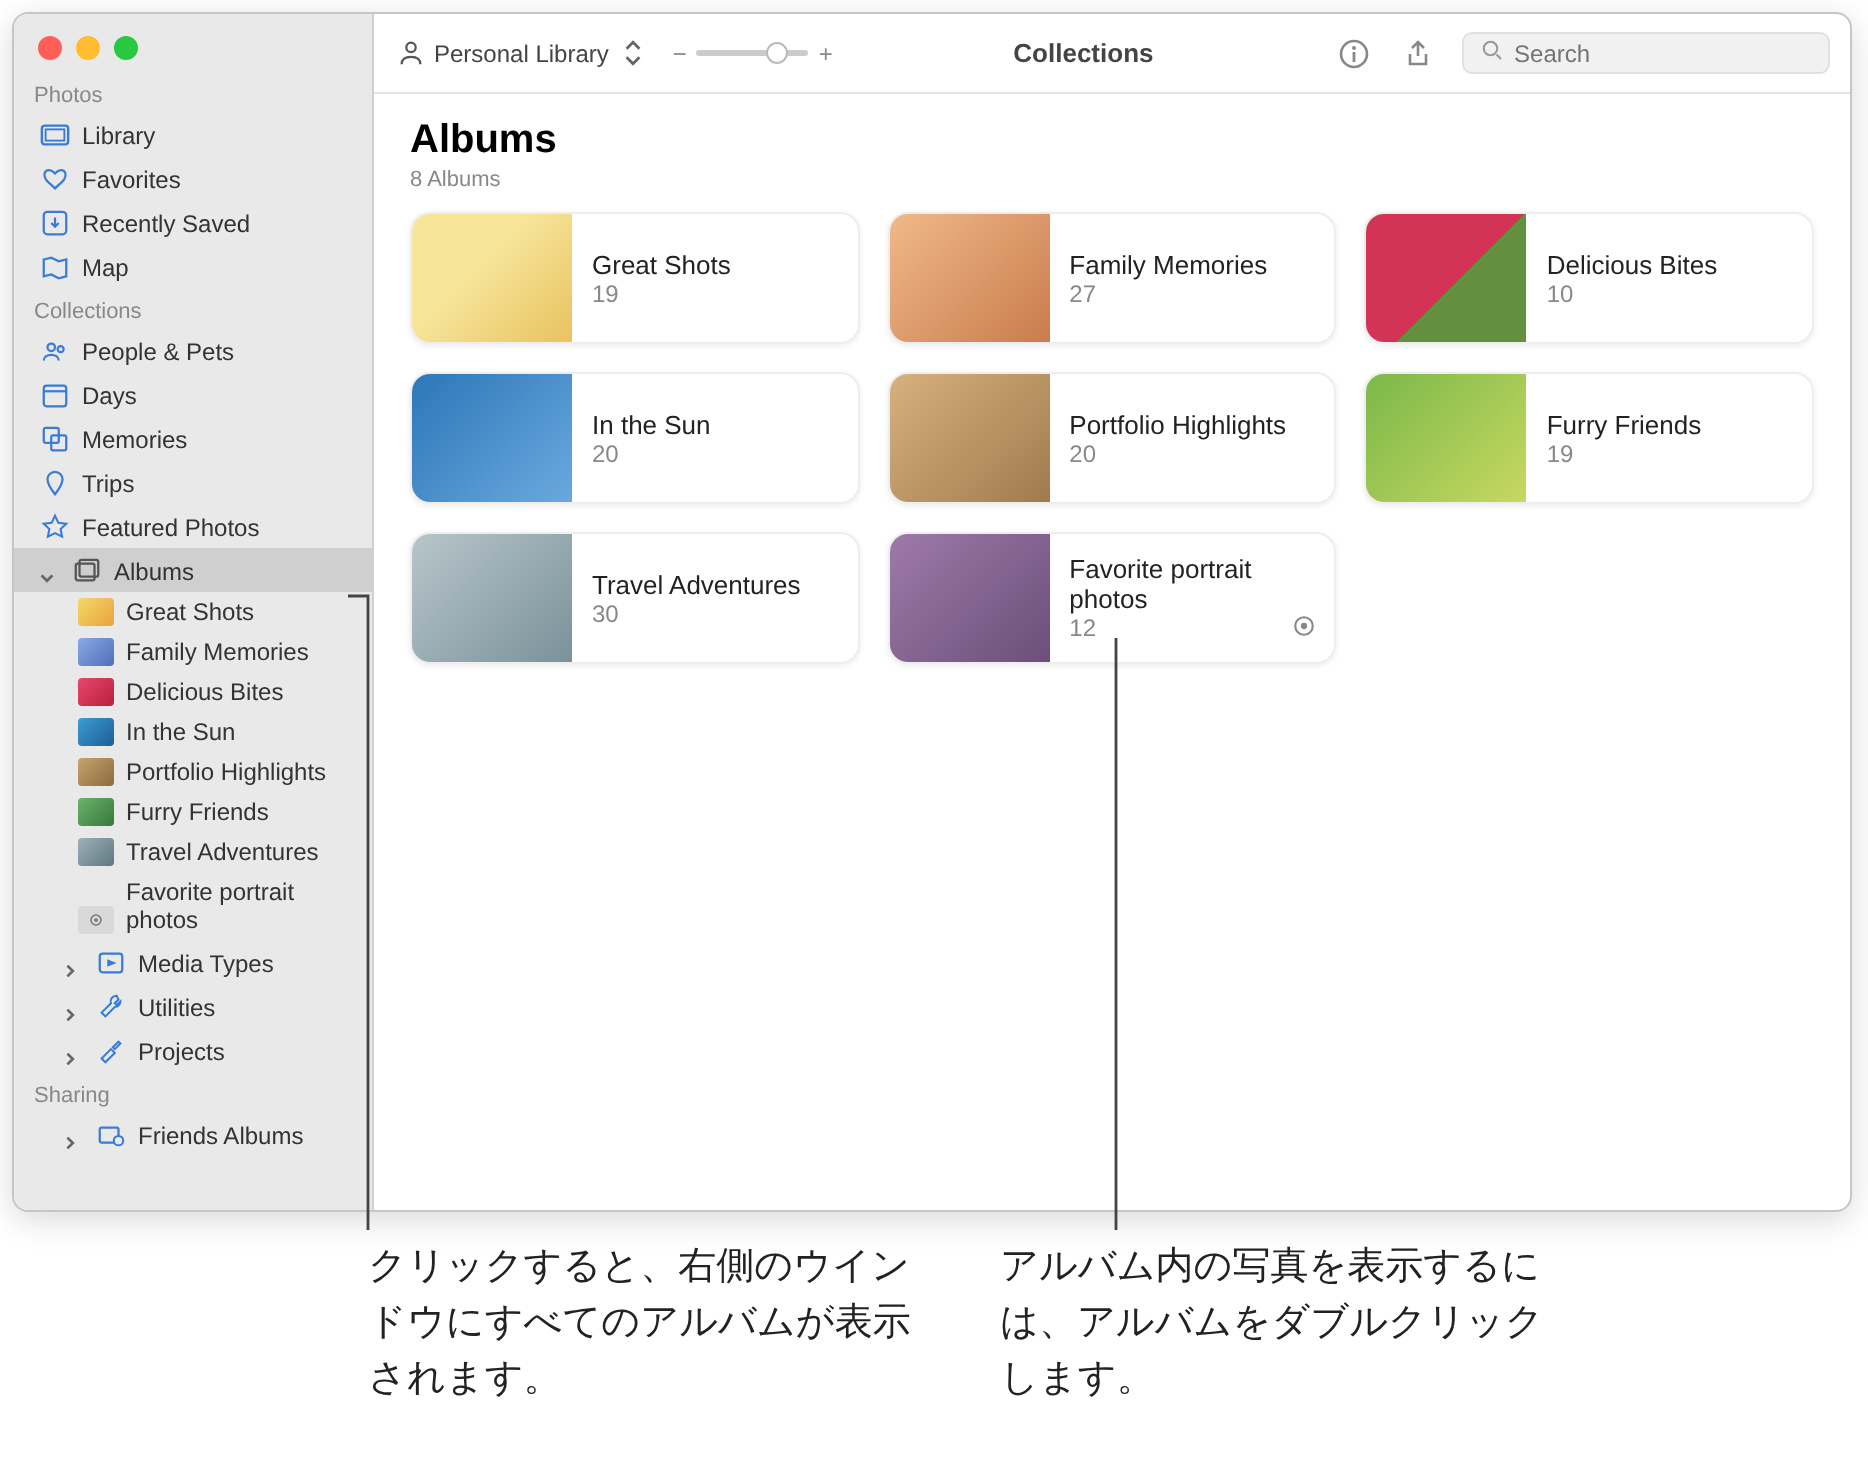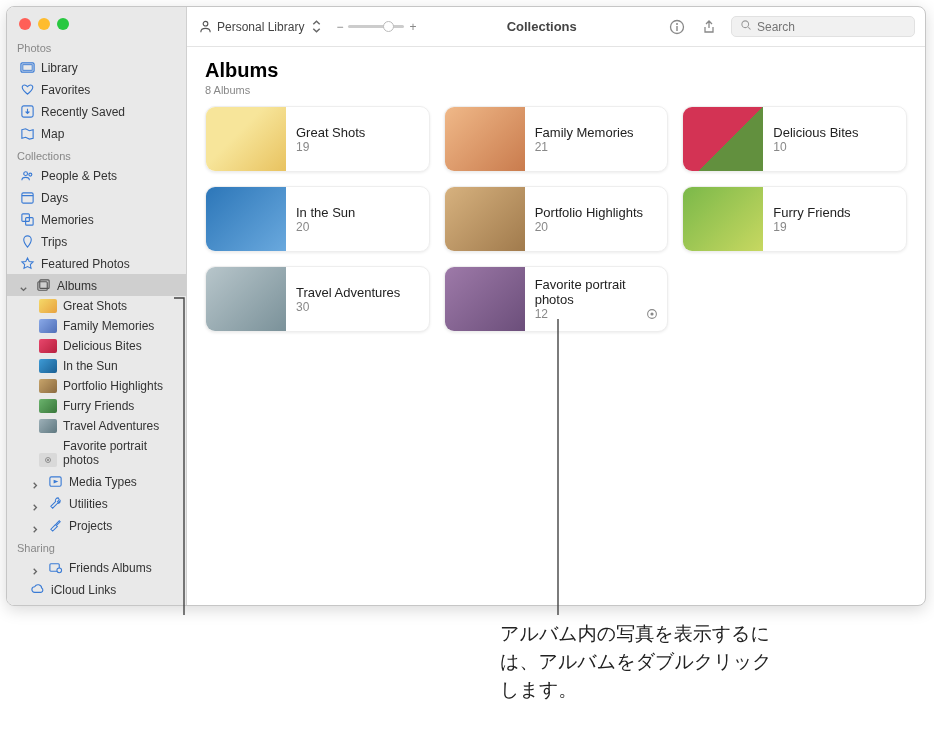--- a/index.html
+++ b/index.html
@@ -239,28 +239,20 @@
             <path d="M3 2l3 3-3 3"></path>
           </svg></span>
         <span class="sico">
           <svg viewBox="0 0 16 16">
             <rect x="2" y="4" width="10" height="8" rx="1" fill="none" stroke="#3a7bd5" stroke-width="1.2"></rect>
             <circle cx="12" cy="11" r="2.5" fill="#e9e9e9" stroke="#3a7bd5" stroke-width="1.1"></circle>
           </svg>
         </span>
         <span>Friends Albums</span>
       </div>
-    <div class="srow" style="padding-left:22px">
-        <span class="sico">
-          <svg viewBox="0 0 16 16">
-            <path d="M5 11a3 3 0 010-6 4 4 0 017.5 1.5A2.5 2.5 0 0112 11z" fill="none" stroke="#3a7bd5" stroke-width="1.2"></path>
-          </svg>
-        </span>
-        <span>iCloud Links</span>
-      </div>
   </div>
 
   <div class="main">
     <div class="toolbar">
       <div class="libdrop">
         <span class="sico">
             <svg viewBox="0 0 16 16">
               <circle cx="8" cy="5" r="2.5" fill="none" stroke="#555" stroke-width="1.2"></circle>
               <path d="M3 14c0-3 2.5-4 5-4s5 1 5 4" fill="none" stroke="#555" stroke-width="1.2"></path>
             </svg>
@@ -311,21 +303,21 @@
             <div class="cimg gA"></div>
             <div class="ctxt">
               <div class="cname">Great Shots</div>
               <div class="ccount">19</div>
             </div>
           </div>
         <div class="card">
             <div class="cimg gB"></div>
             <div class="ctxt">
               <div class="cname">Family Memories</div>
-              <div class="ccount">21</div>
+              <div class="ccount">27</div>
             </div>
           </div>
         <div class="card">
             <div class="cimg gC"></div>
             <div class="ctxt">
               <div class="cname">Delicious Bites</div>
               <div class="ccount">10</div>
             </div>
           </div>
         <div class="card">
@@ -370,14 +362,15 @@
       </div>
     </div>
   </div>
 </div>
 
 <div class="callouts">
   <svg width="920" height="720">
     <path d="M168 292 L178 292 L178 609" stroke="#444" stroke-width="1.4" fill="none"></path>
     <path d="M552 313 L552 609" stroke="#444" stroke-width="1.4" fill="none"></path>
   </svg>
+  <div class="ctext" style="left:178px; top:614px">クリックすると、右側のウインドウにすべてのアルバムが表示されます。</div>
   <div class="ctext" style="left:494px; top:614px">アルバム内の写真を表示するには、アルバムをダブルクリックします。</div>
 </div>
 
 </body></html>

